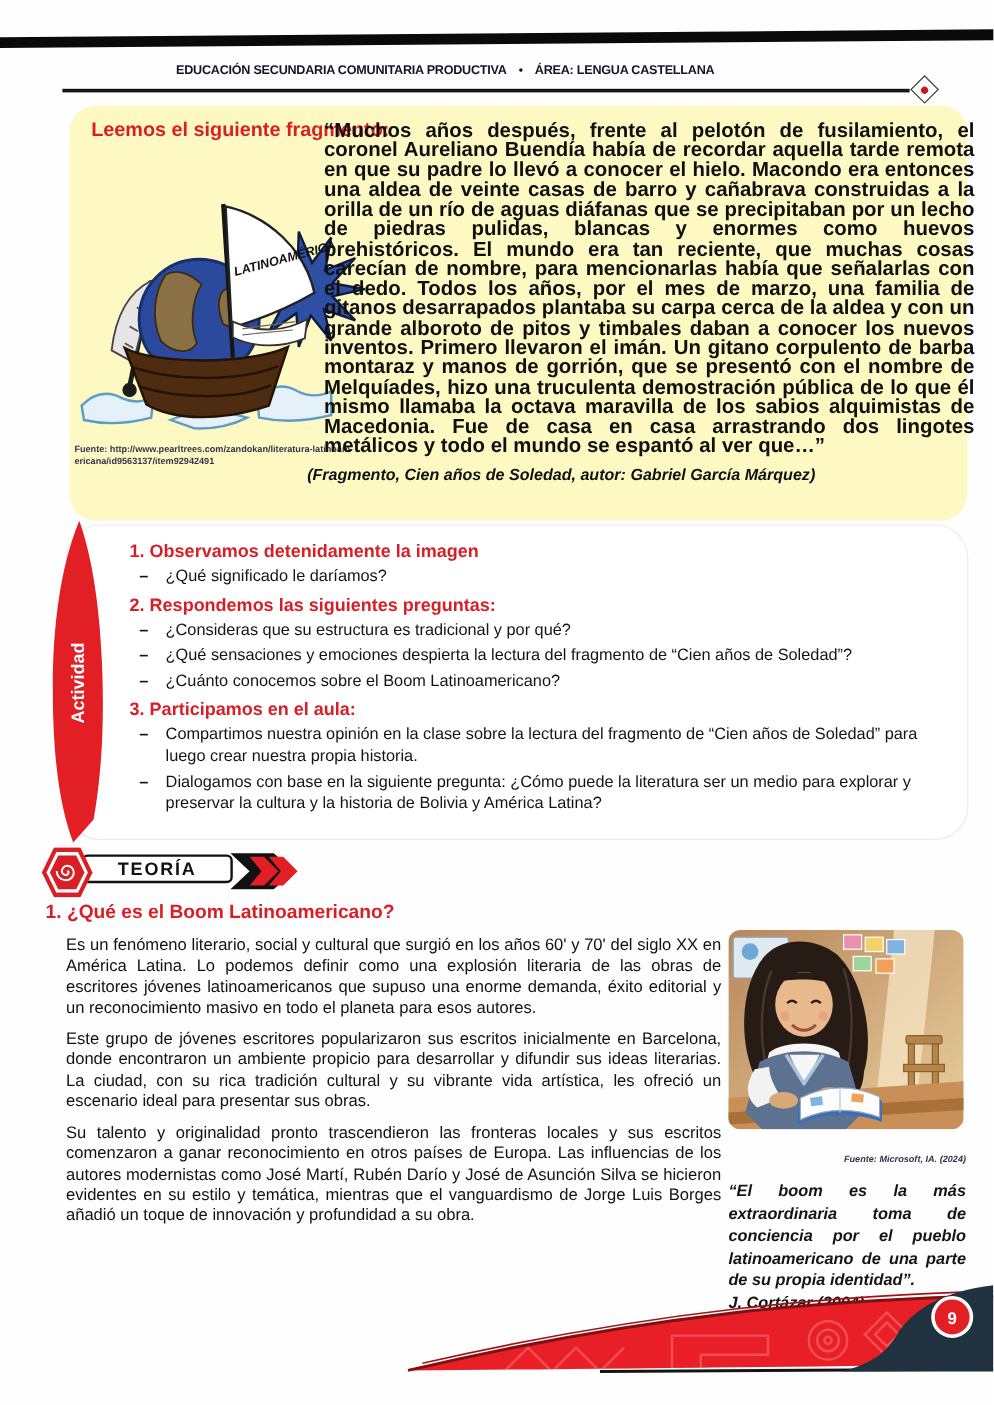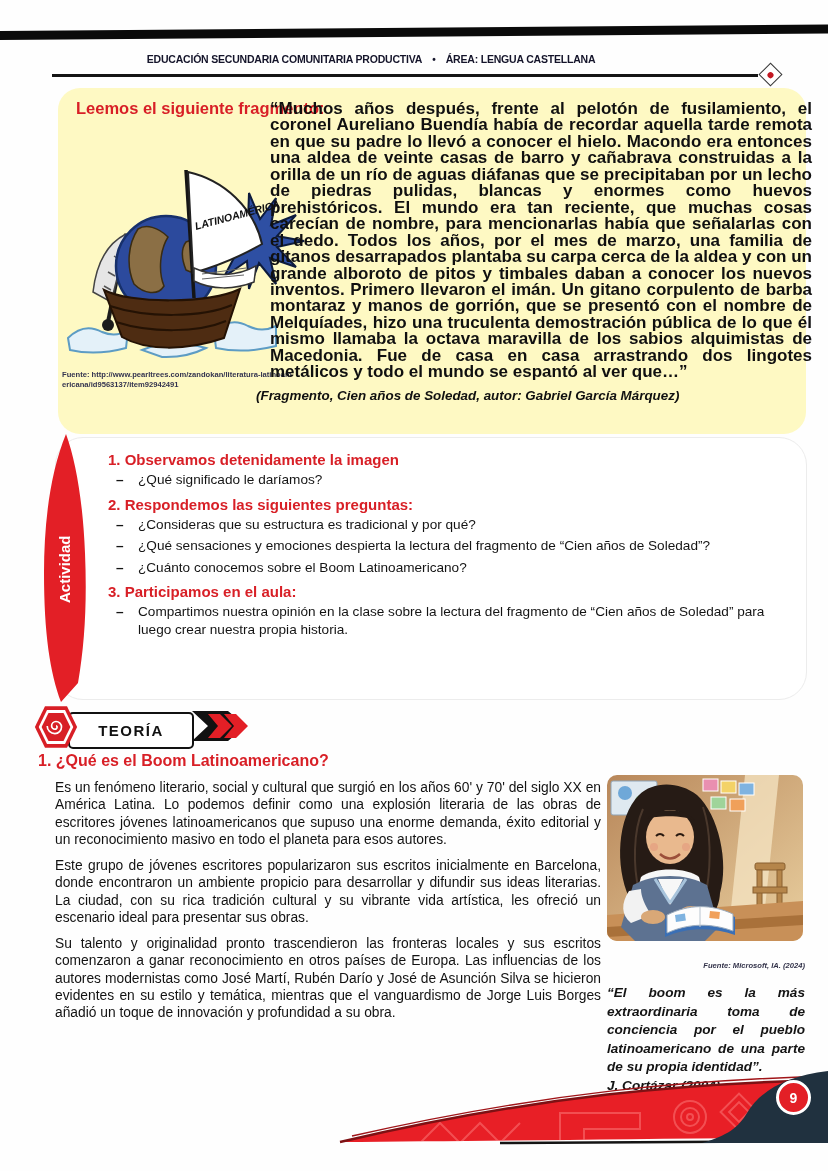--- a/index.html
+++ b/index.html
@@ -52,21 +52,21 @@
 
   
   .theory-badge { position:absolute; top:704px; left:34px; width:220px; height:46px; }
   .badge-hex-outer { position:absolute; left:0; top:1px; width:44px; height:44px; background:#d81f26;
     clip-path:polygon(25% 3%,75% 3%,98% 50%,75% 97%,25% 97%,2% 50%); }
   .badge-hex-gap { position:absolute; left:4px; top:5px; width:36px; height:36px; background:#ffffff;
     clip-path:polygon(25% 3%,75% 3%,98% 50%,75% 97%,25% 97%,2% 50%); }
   .badge-hex-core { position:absolute; left:7px; top:8px; width:30px; height:30px; background:#d81f26;
     clip-path:polygon(25% 3%,75% 3%,98% 50%,75% 97%,25% 97%,2% 50%);
     display:flex; align-items:center; justify-content:center; }
-  .badge-pill { position:absolute; left:34px; top:8px; width:126px; height:37px; background:#fff;
+  .badge-pill { position:absolute; left:34px; top:8px; width:126px; height:24px; background:#fff;
     border:2.5px solid #111; border-radius:5px; display:flex; align-items:center; justify-content:center;
     font-size:15px; font-weight:bold; letter-spacing:1.5px; color:#111; }
   .badge-chevrons { position:absolute; left:158px; top:6px; }
 
   
   .theory-title { position:absolute; top:752px; left:38px; font-size:16px; font-weight:bold; color:#d81f26; }
   .theory-left { position:absolute; top:779px; left:55px; width:546px; }
   .theory-left p { font-size:13.8px; line-height:17.25px; text-align:justify; color:#121212; margin-bottom:9px; }
   .theory-right { position:absolute; top:775px; left:607px; width:198px; }
   .photo-frame { width:196px; height:166px; border-radius:10px; overflow:hidden; display:block; }
@@ -156,20 +156,21 @@
     </svg>
     <div class="activity-content">
       <div class="act-title">1. Observamos detenidamente la imagen</div>
       <div class="act-bullet">¿Qué significado le daríamos?</div>
       <div class="act-title">2. Respondemos las siguientes preguntas:</div>
       <div class="act-bullet">¿Consideras que su estructura es tradicional y por qué?</div>
       <div class="act-bullet">¿Qué sensaciones y emociones despierta la lectura del fragmento de “Cien años de Soledad”?</div>
       <div class="act-bullet">¿Cuánto conocemos sobre el Boom Latinoamericano?</div>
       <div class="act-title">3. Participamos en el aula:</div>
       <div class="act-bullet">Compartimos nuestra opinión en la clase sobre la lectura del fragmento de “Cien años de Soledad” para luego crear nuestra propia historia.</div>
+      <div class="act-bullet">Dialogamos con base en la siguiente pregunta: ¿Cómo puede la literatura ser un medio para explorar y preservar la cultura y la historia de Bolivia y América Latina?</div>
     </div>
   </div>
 
   <div class="theory-badge">
     <div class="badge-pill">TEORÍA</div>
     <div class="badge-hex-outer"></div>
     <div class="badge-hex-gap"></div>
     <div class="badge-hex-core">
       <svg width="22" height="22" viewBox="0 0 24 24">
         <path d="M12 12 m0 -1.2 a1.2 1.2 0 0 1 1.2 1.2 a2.4 2.4 0 0 1 -2.4 2.4 a3.6 3.6 0 0 1 -3.6 -3.6 a4.8 4.8 0 0 1 4.8 -4.8 a6 6 0 0 1 6 6 a7.2 7.2 0 0 1 -7.2 7.2 a8.4 8.4 0 0 1 -8.4 -8.4" fill="none" stroke="#ffffff" stroke-width="1.8"></path>

